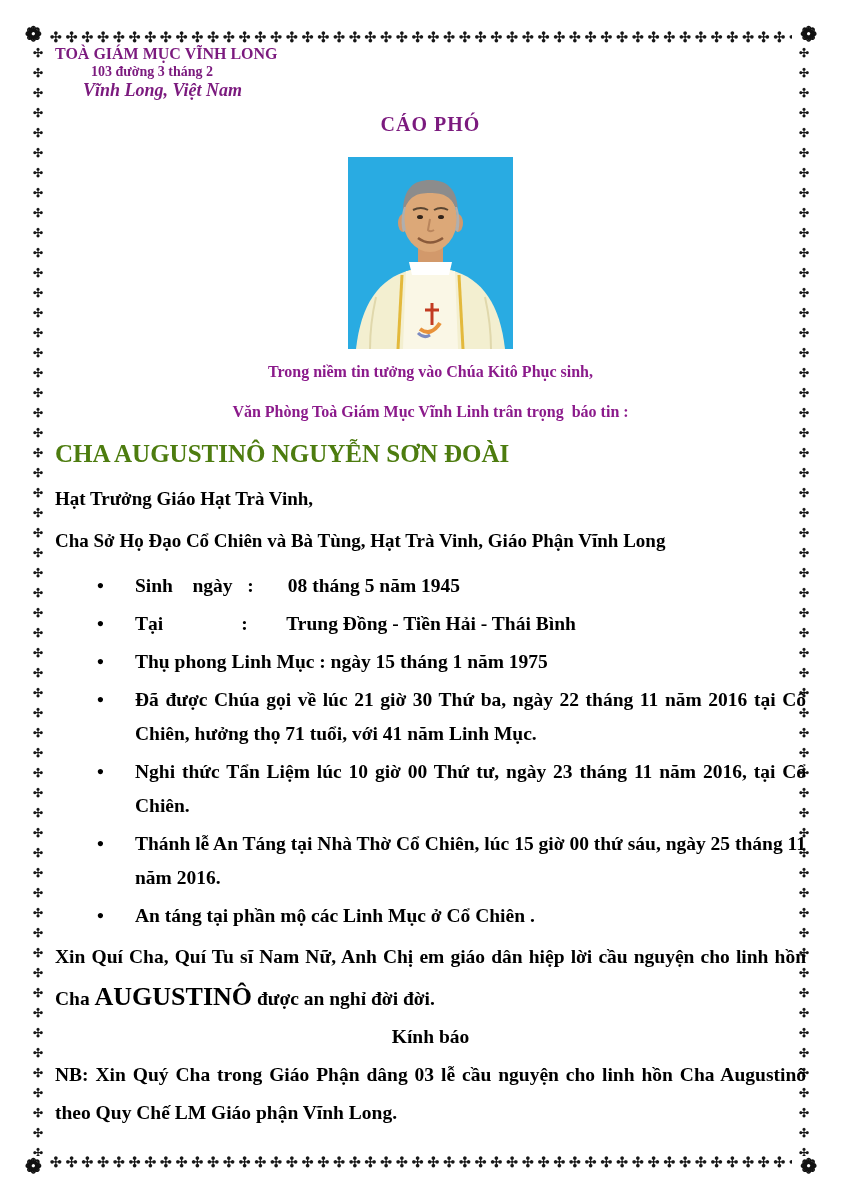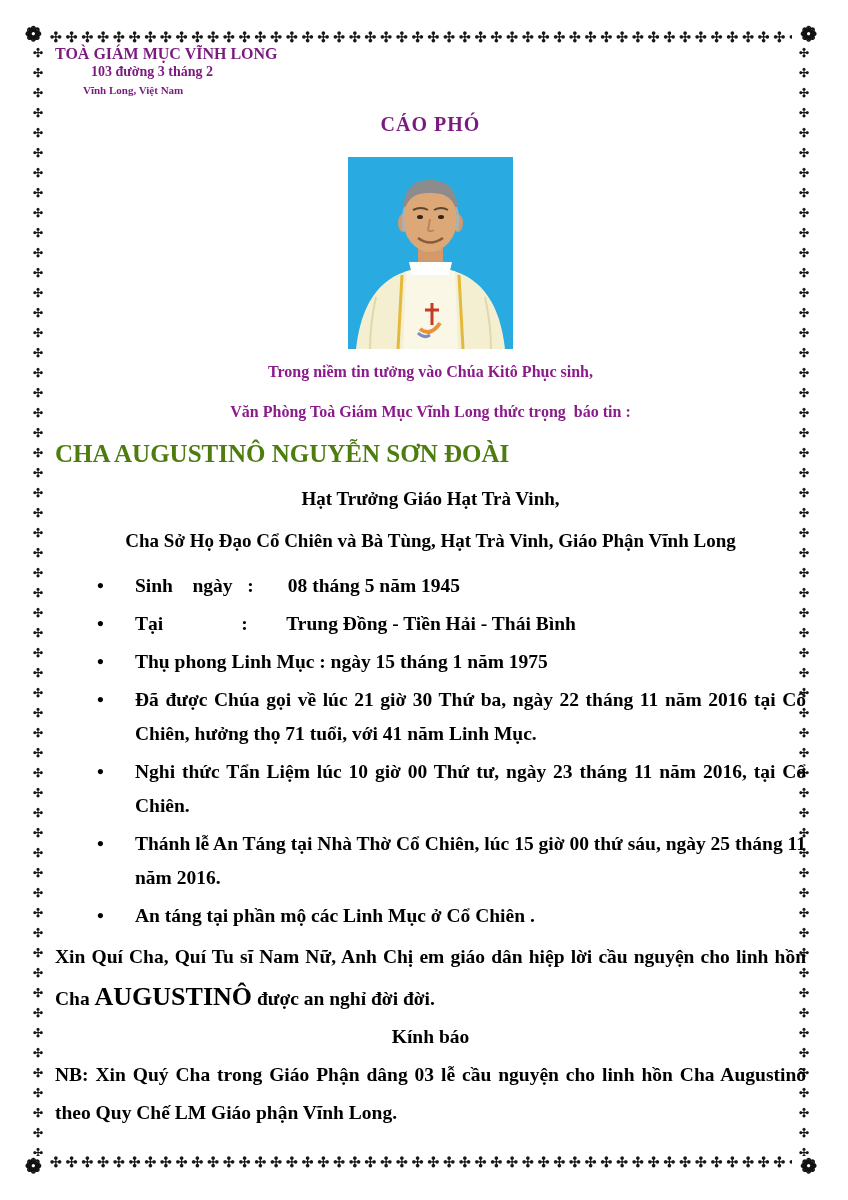--- a/index.html
+++ b/index.html
@@ -29,42 +29,42 @@
   .corner.tr { right:31px; top:24px; }
   .corner.bl { left:25px;  bottom:24px; }
   .corner.br { right:31px; bottom:24px; }
 
   
   .content { position:absolute; left:55px; right:42px; top:44px; }
 
   .letterhead { color:#7B1A7E; }
   .lh1 { font-size:16px; line-height:19px; }
   .lh2 { font-size:14px; line-height:18px; padding-left:36px; }
-  .lh3 { font-size:11px; line-height:18px; padding-left:28px; }
+  .lh3 { font-size:18px; line-height:18px; padding-left:28px;font-style:italic; }
 
   .title {
     margin:8px 0 0; text-align:center; color:#7B1A7E;
     font-size:20px; line-height:34px; letter-spacing:1px;
   }
 
   .photo { width:165px; height:192px; margin:16px auto 0; }
   .photo svg { display:block; }
 
   .intro {
     margin:10px 0 0; text-align:center; color:#8B1A8B;
     font-size:16px; line-height:25px; white-space:pre-wrap;
   }
   .intro.second { margin-top:15px; }
 
   .name {
     margin:15px 0 16px; text-align:left; color:#4d7c0f;
     font-size:25px; line-height:30px;
   }
 
-  .role { margin:17px 0 0; text-align:center; font-size:19px; line-height:25px; }
+  .role { margin:17px 0 0; font-size:19px; line-height:25px; }
 
   .details { margin:16px 0 0; padding:0; list-style:none; }
   .details li { display:flex; font-size:19.5px; line-height:34px; margin:0 0 4px; }
   .dot { flex:none; width:38px; padding-left:42px; }
   .txt { flex:1; }
   .txt.pre  { white-space:pre-wrap; }
   .txt.just { text-align:justify; }
 
   .closing { margin:4px 0 0; font-size:19.5px; line-height:40px; text-align:justify; }
   .closing .big { font-size:26px; }
@@ -135,21 +135,21 @@
         <path d="M70 81 Q82 90 95 81" stroke="#8A5A3A" stroke-width="2.5" fill="none"></path>
 
         <line x1="84" y1="146" x2="84" y2="168" stroke="#C23B22" stroke-width="3"></line>
         <line x1="77" y1="153" x2="91" y2="153" stroke="#C23B22" stroke-width="3"></line>
         <path d="M72 172 Q83 180 92 166" stroke="#E8923A" stroke-width="4" fill="none"></path>
         <path d="M70 176 Q76 182 82 178" stroke="#7C8BC0" stroke-width="3" fill="none"></path>
       </svg>
     </div>
 
     <p class="intro">Trong niềm tin tưởng vào Chúa Kitô Phục sinh,</p>
-    <p class="intro second">Văn Phòng Toà Giám Mục Vĩnh Long thức trọng  báo tin :</p>
+    <p class="intro second">Văn Phòng Toà Giám Mục Vĩnh Linh trân trọng  báo tin :</p>
 
     <h2 class="name">CHA AUGUSTINÔ NGUYỄN SƠN ĐOÀI</h2>
 
     <p class="role">Hạt Trưởng Giáo Hạt Trà Vinh,</p>
     <p class="role">Cha Sở Họ Đạo Cổ Chiên và Bà Tùng, Hạt Trà Vinh, Giáo Phận Vĩnh Long</p>
 
     <ul class="details">
       <li>
         <span class="dot">•</span>
         <div class="txt pre">Sinh    ngày   :       08 tháng 5 năm 1945</div>

